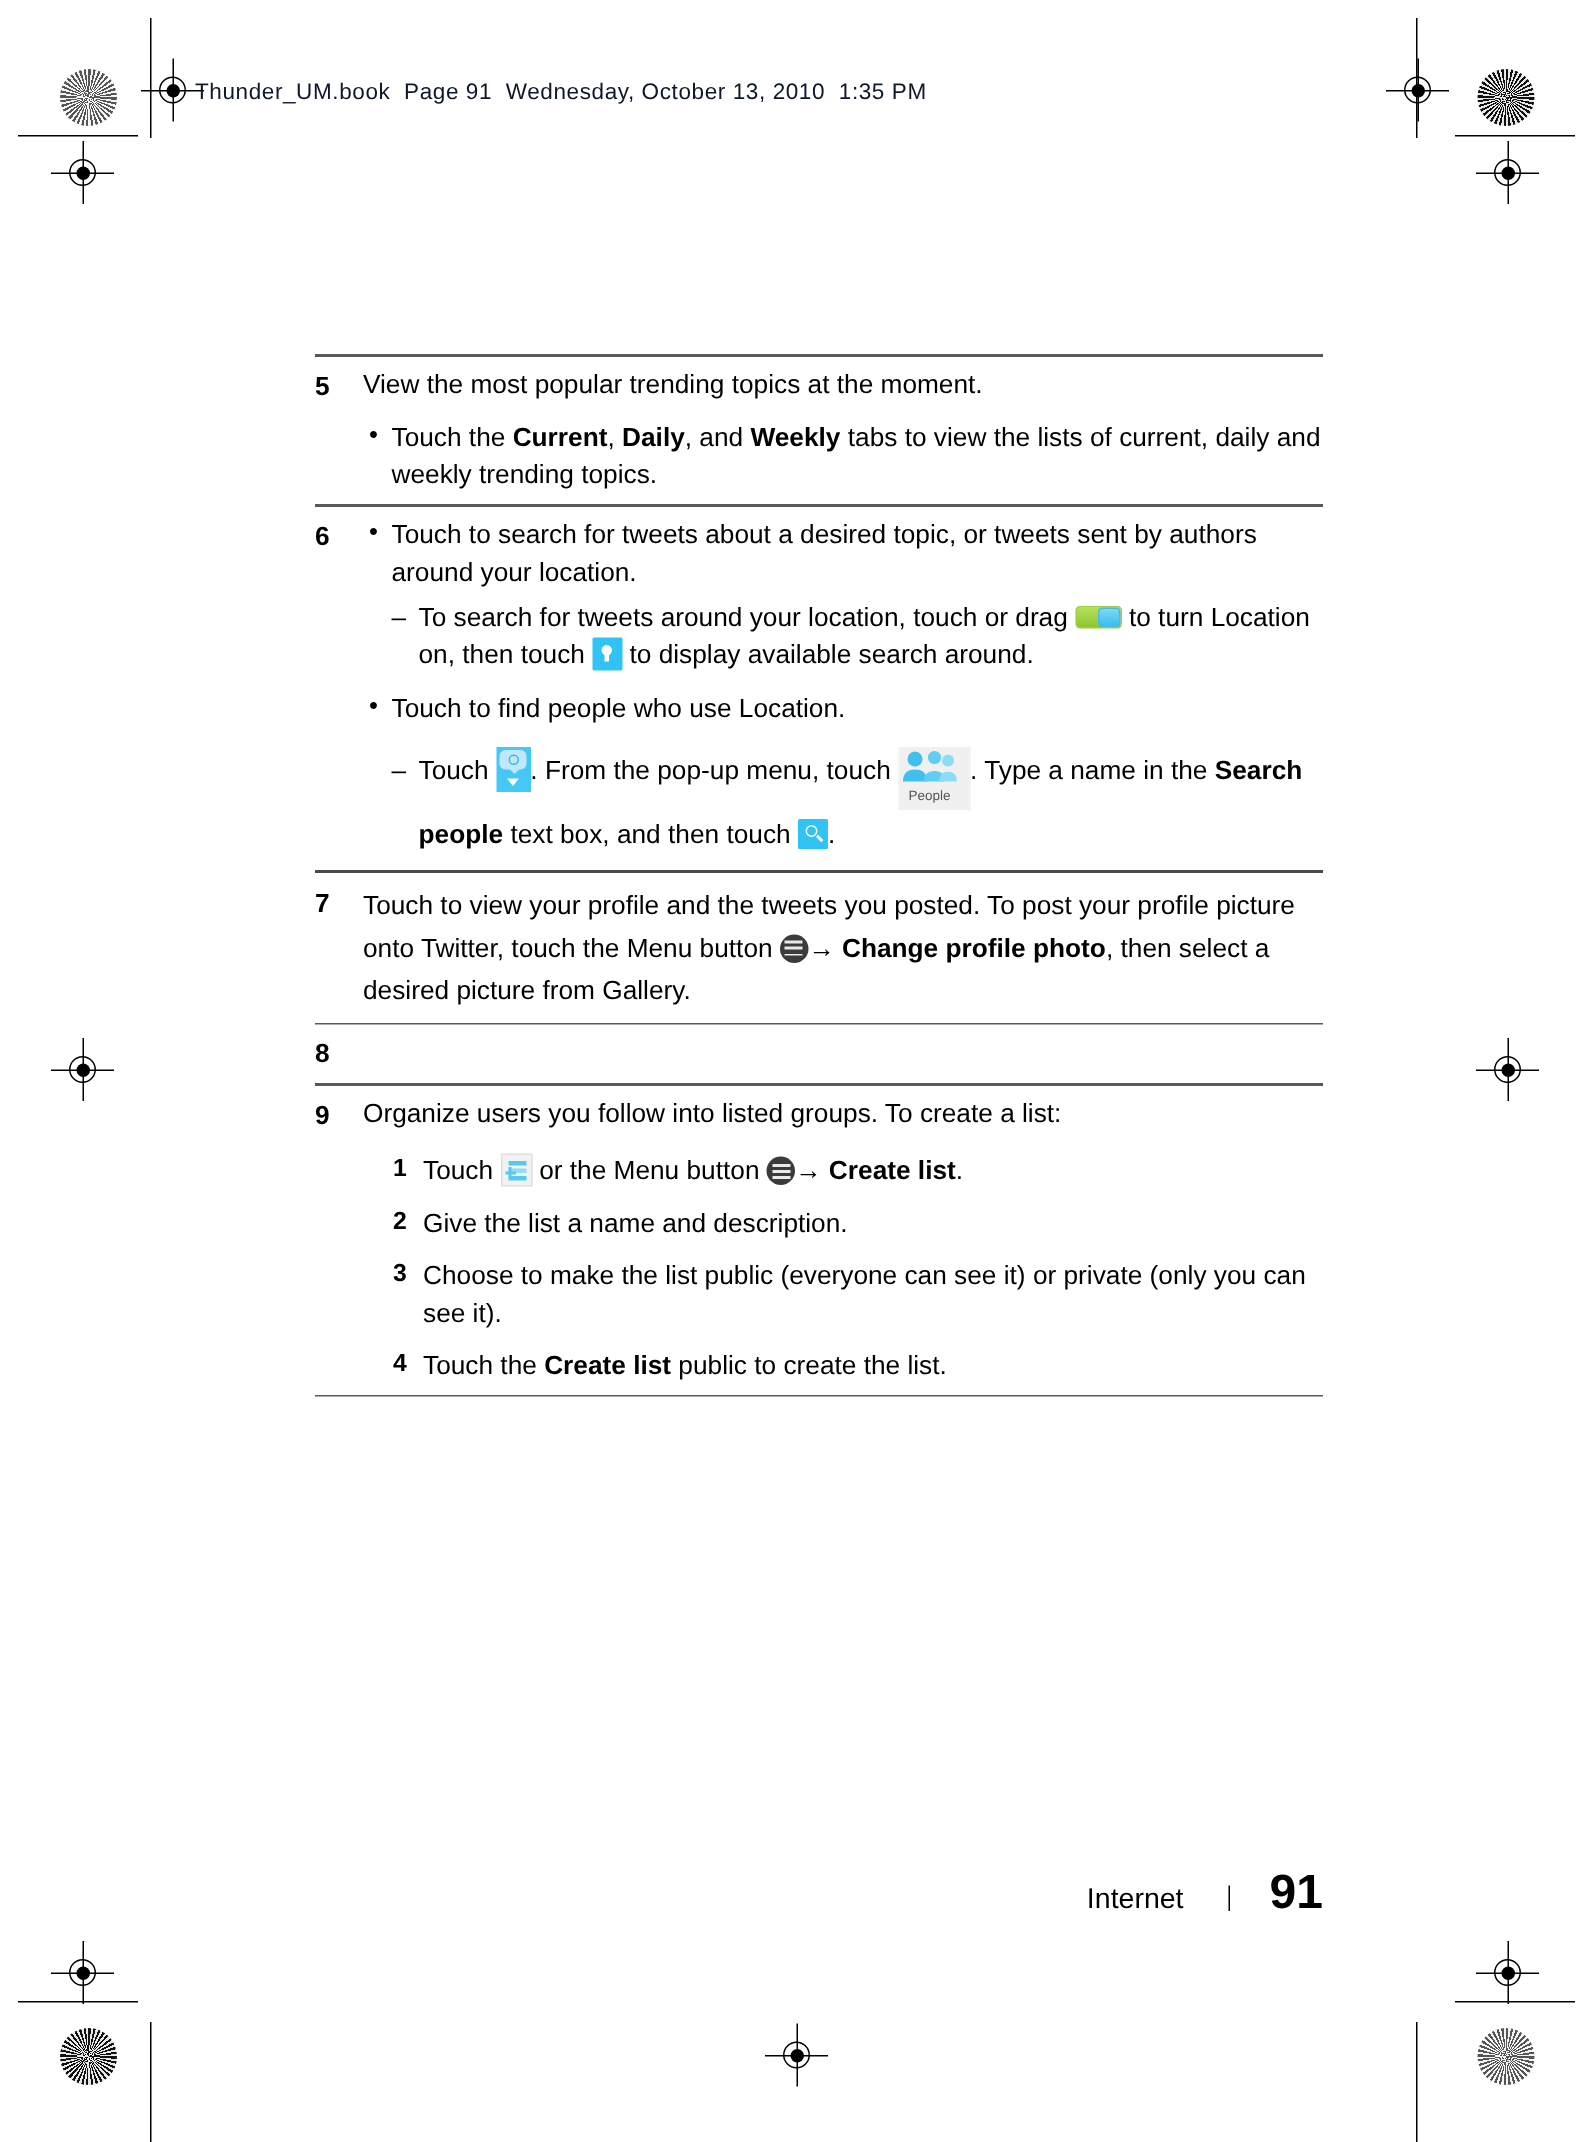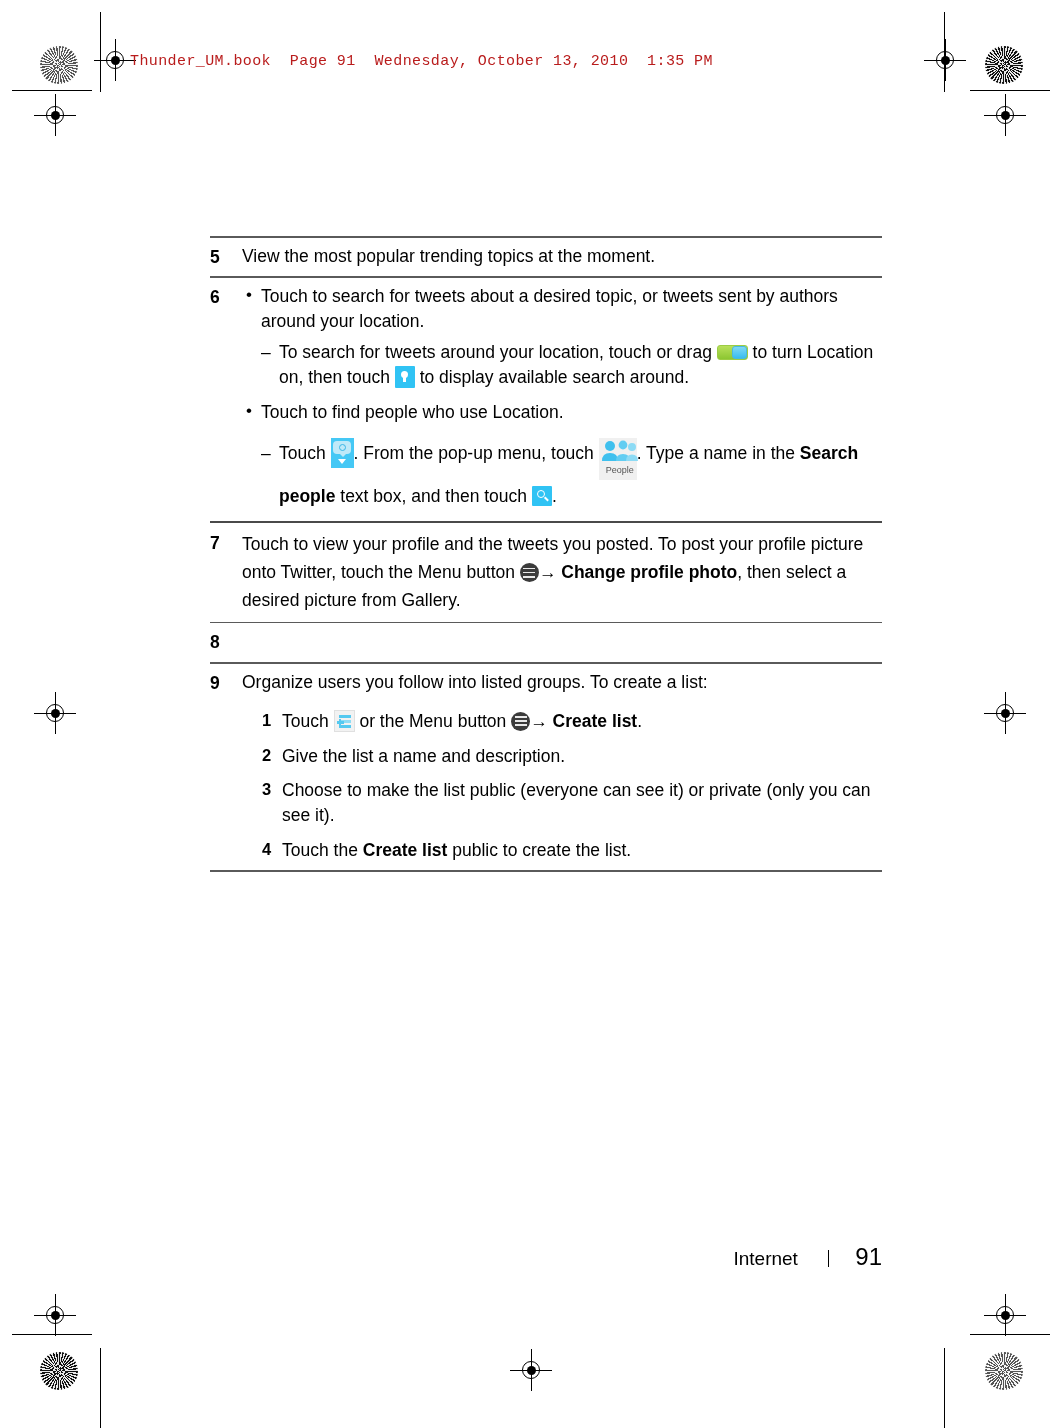--- a/index.html
+++ b/index.html
@@ -37,22 +37,22 @@
   }
   .starburst.light {
     background: repeating-conic-gradient(#555 0deg 5deg, #f5f5f5 5deg 10deg);
   }
 
   .cropline { position:absolute; background:#000; }
 
   
   .slug {
     position:absolute; left:130px; top:53px;
-    font-family:Liberation Mono, monospace;
-    font-size:15px; letter-spacing:0.4px; color:#b91c1c; white-space:pre;
+    font-family:Liberation Sans, sans-serif;
+    font-size:15px; letter-spacing:0.4px; color:#0f172a; white-space:pre;
   }
 
   
   .content {
     position:absolute; left:210px; top:236px; width:672px;
   }
   .rule { height:1.6px; background:#5a5a5a; width:100%; }
   .rule.thick { height:2.3px; background:#4a4a4a; }
 
   .row { display:flex; padding:6px 0 7px 0; }
@@ -146,21 +146,21 @@
     position:absolute; left:8px; top:5.5px; width:7px; height:7px;
     border:1.4px solid #3ab6e6; border-radius:50%;
   }
   .ic-bubble .caret {
     position:absolute; left:7.5px; top:21px; width:0; height:0;
     border-left:4.5px solid transparent; border-right:4.5px solid transparent;
     border-top:5px solid #ffffff;
   }
 
   .ic-people {
-    width:38px; height:42px; position:relative; display:inline-block;
+    width:48px; height:42px; position:relative; display:inline-block;
     vertical-align:-21px; background:#f0f0f0;
   }
   .ic-people .grp { position:absolute; left:2px; top:2px; width:38px; height:22px; }
   .ic-people .ppl-label {
     position:absolute; left:0; bottom:1px; width:42px; text-align:center;
     font-size:9px; color:#555; font-family:"Liberation Sans", sans-serif;
   }
 
   .ic-menu {
     width:19px; height:19px; border-radius:50%; background:#3b3b3b;
@@ -193,21 +193,21 @@
   
   .footer {
     position:absolute; left:210px; top:1243px; width:672px;
     display:flex; align-items:baseline; justify-content:flex-end;
   }
   .footer .chapter { font-size:19px; color:#000; }
   .footer .sep {
     display:inline-block; width:1.4px; height:17px; background:#000;
     margin:0 26px 0 30px; position:relative; top:2px;
   }
-  .footer .pageno { font-size:24px; font-weight:normal; }
+  .footer .pageno { font-size:32px; font-weight:bold; }
 </style>
 </head>
 <body>
 
 <div class="starburst light" style="left:40px;  top:46px;"></div>
 <div class="starburst" style="left:985px; top:46px;"></div>
 <div class="starburst" style="left:40px;  top:1352px;"></div>
 <div class="starburst light" style="left:985px; top:1352px;"></div>
 
 <div class="regmark" style="left:100px;  top:45px;">
@@ -278,20 +278,23 @@
 
 <div class="content">
 
   <div class="rule"></div>
 
   <div class="row">
     <div class="num">5</div>
     <div class="body">
       <div class="p">View the most popular trending topics at the moment.</div>
       <ul class="bullets">
+        <li>
+          <span>Touch the </span><b>Current</b><span>, </span><b>Daily</b><span>, and </span><b>Weekly</b><span> tabs to view the lists of current, daily and weekly trending topics.</span>
+        </li>
       </ul>
     </div>
   </div>
 
   <div class="rule"></div>
 
   <div class="row">
     <div class="num">6</div>
     <div class="body">
       <ul class="bullets" style="margin-top:-11px;">

